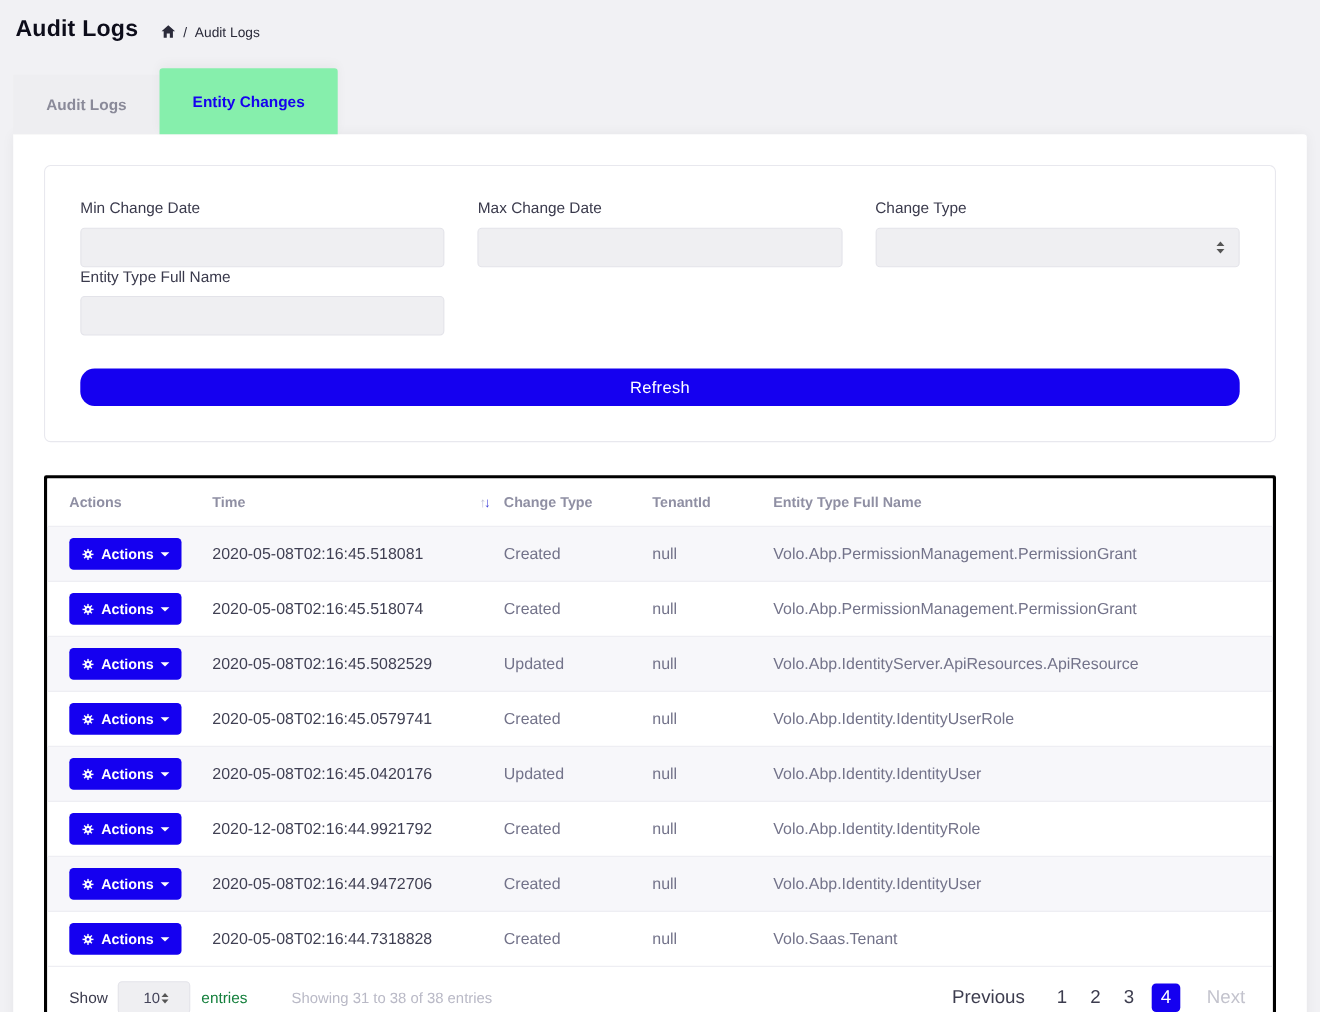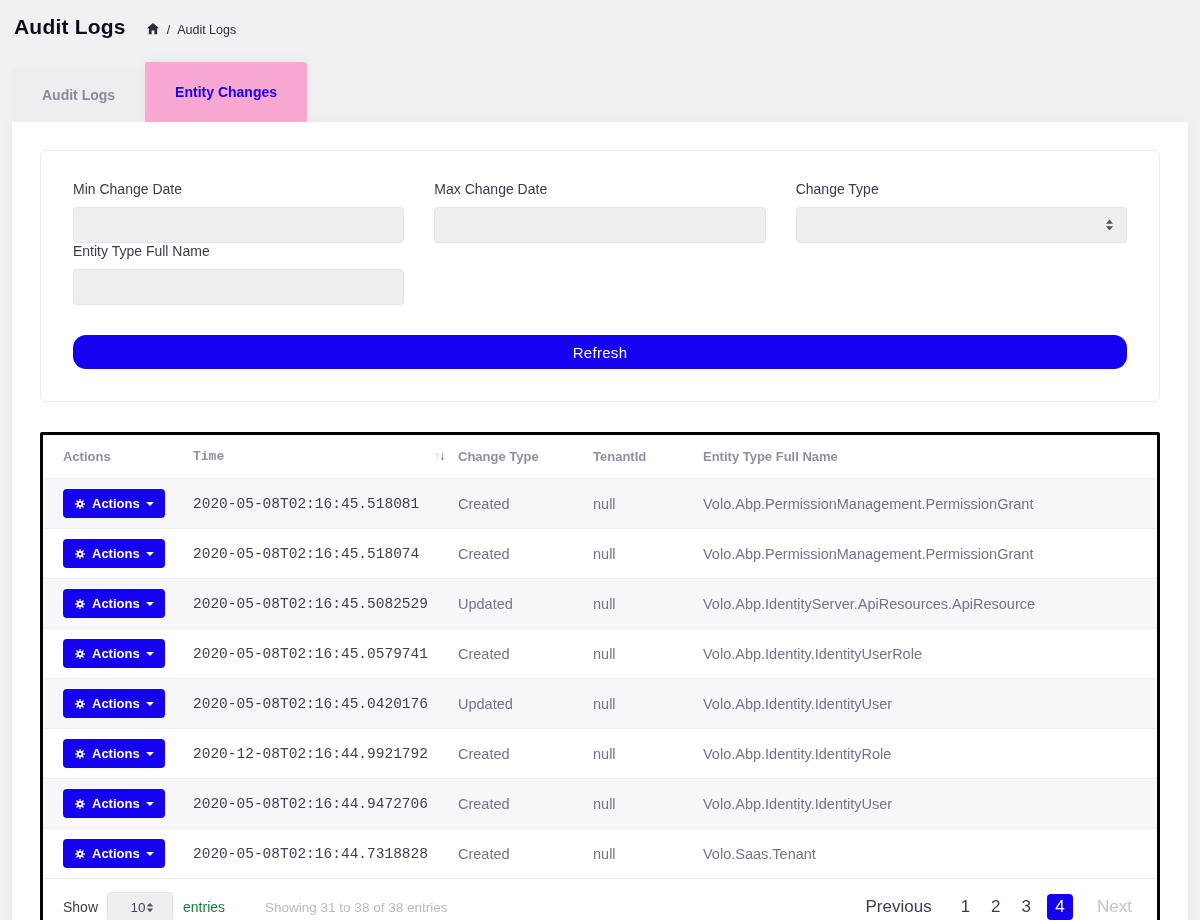--- a/index.html
+++ b/index.html
@@ -14,21 +14,21 @@
   }
   
   .topbar { display: flex; align-items: center; height: 54px; padding: 0 14px; }
   .page-title { font-size: 21px; font-weight: 700; color: #0d0d1a; letter-spacing: .2px; }
   .breadcrumb { display: flex; align-items: center; gap: 7px; margin-left: 20px; margin-top: 5px; font-size: 12.5px; color: #2b2b3a; }
   .breadcrumb .home-ic { display: inline-flex; margin-top: -2px; }
   
   .tabs { display: flex; align-items: flex-end; margin: 8px 12px 0; height: 60px; }
   .tab { padding: 0 30px; height: 54px; line-height: 54px; font-size: 14px; font-weight: 600;
          color: #8a8a99; background: #eeeef1; cursor: pointer; }
-  .tab.active { background: #f9a8d4; color: var(--primary); height: 60px; line-height: 60px;
+  .tab.active { background: #86efac; color: var(--primary); height: 60px; line-height: 60px;
                 border-radius: 3px 3px 0 0; box-shadow: 0 -3px 10px rgba(0,0,0,0.04); }
   
   .main-card { margin: 0 12px; background: #fff; border-radius: 0 3px 3px 3px;
                box-shadow: 0 0 12px rgba(0,0,0,0.05); padding: 28px 28px 34px; }
   
   .filter-card { border: 1px solid #e8e8ee; border-radius: 6px; padding: 30px 32px 32px; }
   .filter-grid { display: grid; grid-template-columns: repeat(3, 1fr); column-gap: 30px; }
   .f-label { display: block; font-size: 14px; color: #3a3a4c; margin-bottom: 10px; }
   .f-input, .f-select {
     width: 100%; height: 36px; background: #efeff2; border: 1px solid #e3e3e9;
@@ -40,21 +40,21 @@
     color: #fff; border: none; border-radius: 13px; font-size: 15px; letter-spacing: .3px;
     cursor: pointer; font-family: "Liberation Sans", sans-serif; }
   
   .table-wrap { margin-top: 30px; border: 3px solid #000000; border-radius: 2px; }
   .t-row { display: flex; align-items: center; }
   .t-head { height: 44px; font-size: 13px; font-weight: 700; color: #8f8fa3;
             background: #fff; border-bottom: 1px solid #ececf1; }
   .t-body-row { height: 50px; font-size: 14.5px; border-bottom: 1px solid #ececf1; background: #fff; }
   .t-body-row:nth-child(odd) { background: #f7f7fa; }
   .col-actions { width: 150px; padding-left: 20px; }
-  .col-time { width: 265px; display: flex; align-items: center; justify-content: space-between; padding-right: 14px; font-family: Liberation Mono, monospace; }
+  .col-time { width: 265px; display: flex; align-items: center; justify-content: space-between; padding-right: 14px; }
   .col-change { width: 135px; }
   .col-tenant { width: 110px; }
   .col-entity { flex: 1; padding-right: 10px; }
   .cell-time { color: #3f3f52; }
   .cell-dim { color: #73738a; }
   .sort-ic { font-size: 12px; letter-spacing: -2px; cursor: pointer; }
   .sort-ic .up { color: #b9b9d2; } .sort-ic .down { color: #3b3bd8; }
   .actions-btn { display: inline-flex; align-items: center; gap: 6px; background: var(--primary);
     color: #fff; border: none; border-radius: 4px; height: 29px; padding: 0 11px;
     font-size: 13px; font-weight: 700; cursor: pointer; font-family: "Liberation Sans", sans-serif; }

